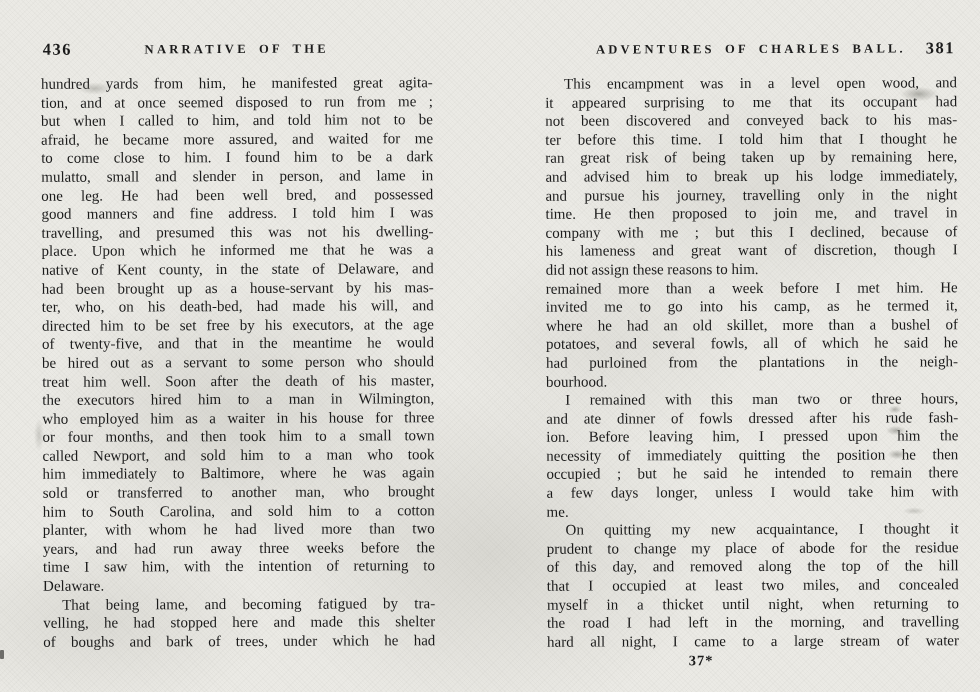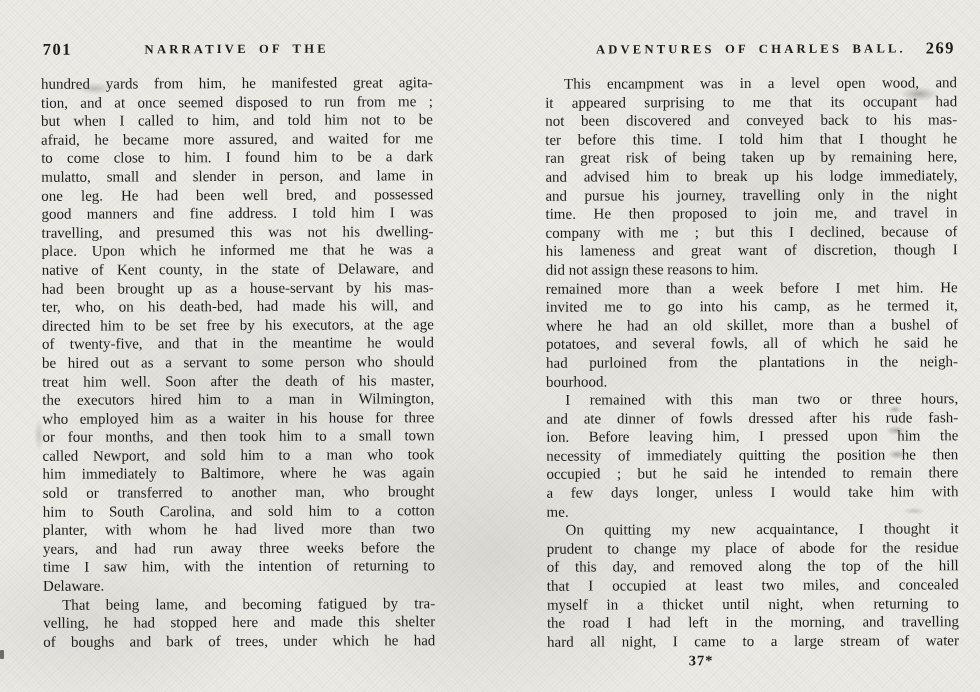--- a/index.html
+++ b/index.html
@@ -76,21 +76,21 @@
     position: absolute;
     background: #3a3a36;
     border-radius: 1px;
   }
 </style>
 </head>
 <body>
 
 <section class="page page-left">
   <div class="page-header">
-    <span class="page-num at-left">701</span>
+    <span class="page-num at-left">436</span>
     <div class="running-head">NARRATIVE OF THE</div>
   </div>
   <div class="page-text">
       <div class="para">
         <div class="line">hundred yards from him, he manifested great agita-</div>
         <div class="line">tion, and at once seemed disposed to run from me ;</div>
         <div class="line">but when I called to him, and told him not to be</div>
         <div class="line">afraid, he became more assured, and waited for me</div>
         <div class="line">to come close to him.  I found him to be a dark</div>
         <div class="line">mulatto, small and slender in person, and lame in</div>
@@ -121,21 +121,21 @@
         <div class="line">That being lame, and becoming fatigued by tra-</div>
         <div class="line">velling, he had stopped here and made this shelter</div>
         <div class="line">of boughs and bark of trees, under which he had</div>
       </div>
     </div>
 </section>
 
 <section class="page page-right">
   <div class="page-header">
     <div class="running-head">ADVENTURES OF CHARLES BALL.</div>
-    <span class="page-num at-right">269</span>
+    <span class="page-num at-right">381</span>
   </div>
   <div class="page-text">
       <div class="para indent">
         <div class="line">This encampment was in a level open wood, and</div>
         <div class="line">it appeared surprising to me that its occupant had</div>
         <div class="line">not been discovered and conveyed back to his mas-</div>
         <div class="line">ter before this time.  I told him that I thought he</div>
         <div class="line">ran great risk of being taken up by remaining here,</div>
         <div class="line">and advised him to break up his lodge immediately,</div>
         <div class="line">and pursue his journey, travelling only in the night</div>

